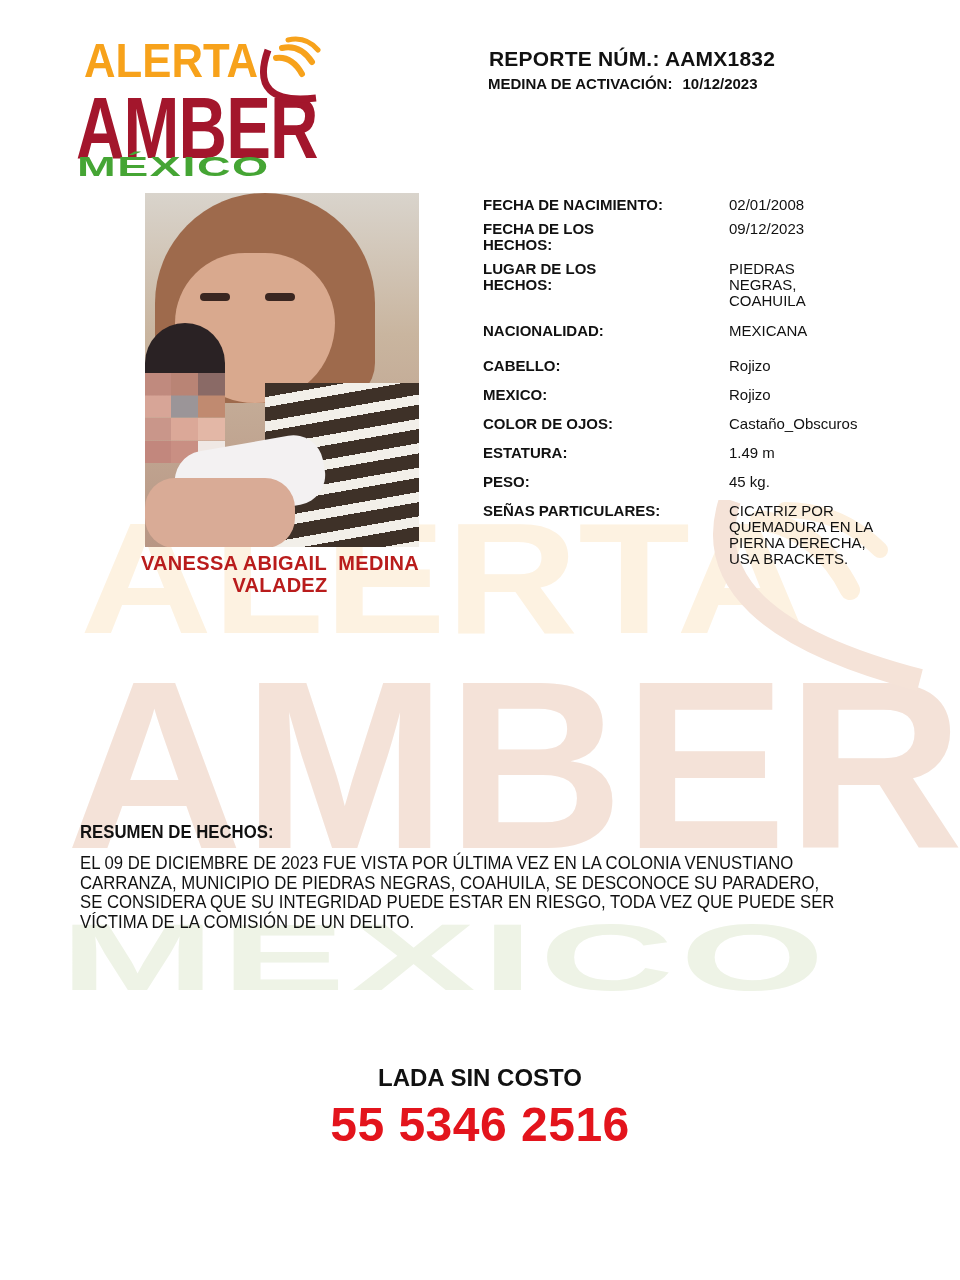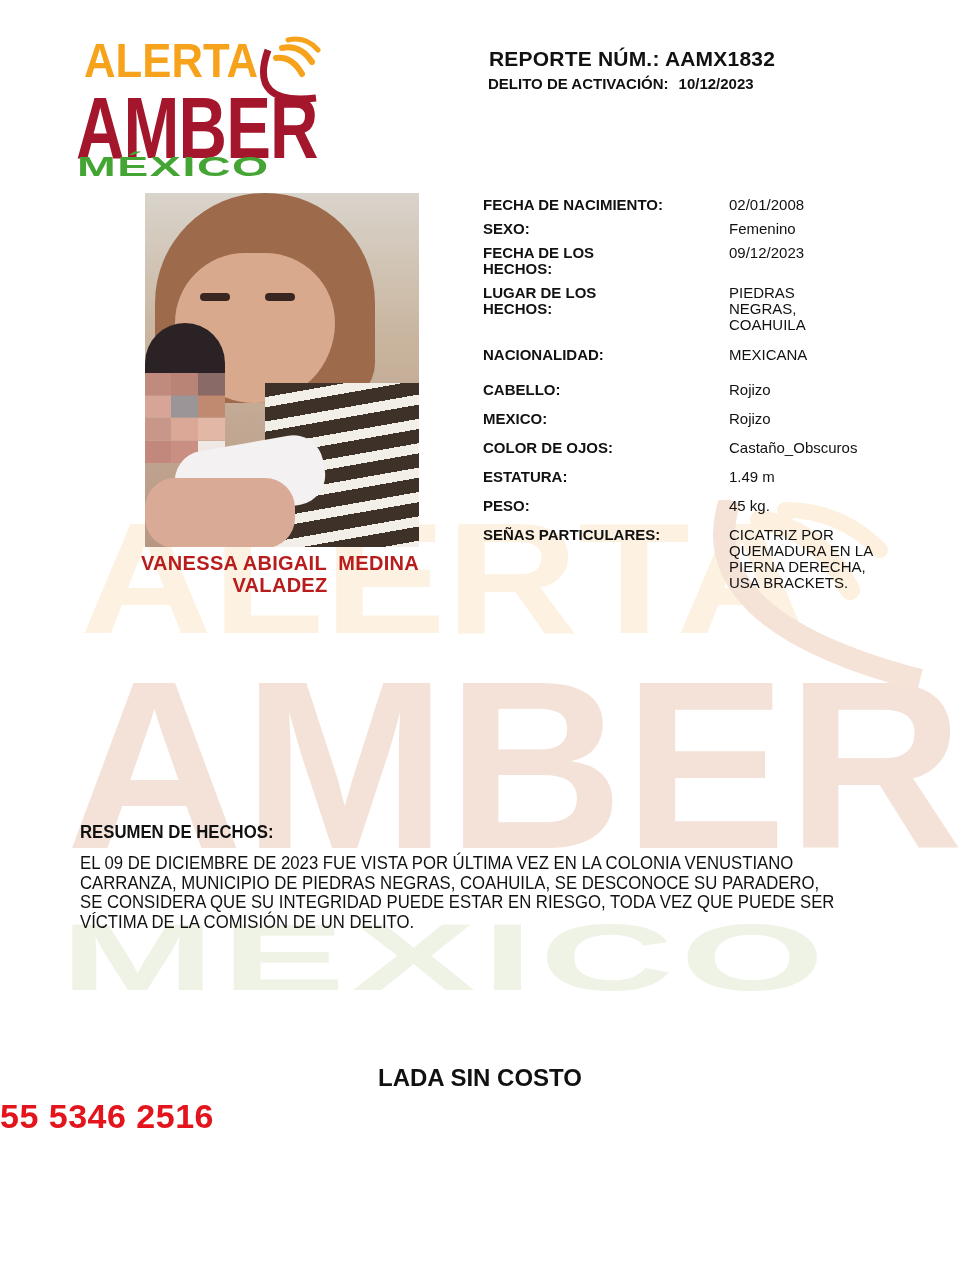--- a/index.html
+++ b/index.html
@@ -51,21 +51,21 @@
     .row { display: flex; font-size: 15px; line-height: 16px; gap: 44px; }
     .row .k { width: 202px; font-weight: bold; flex: none; }
     .row .v { flex: 1; width: 200px; }
 
     
     .summary-title { position: absolute; left: 80px; top: 822px; font-weight: bold; font-size: 18px; z-index: 2; transform: scaleX(0.93); transform-origin: left top; }
     .summary-text { position: absolute; left: 80px; top: 853px; width: 860px; font-size: 19px; line-height: 19.5px; z-index: 2; transform: scaleX(0.88); transform-origin: left top; text-transform: uppercase; }
 
     
     .lada { position: absolute; left: 0; width: 960px; top: 1064px; text-align: center; font-weight: bold; font-size: 24px; z-index: 2; }
-    .phone { position: absolute; left: 0; width: 960px; top: 1097px; font-weight: bold; font-size: 34px; color: #e3141c; z-index: 2; letter-spacing: 0.5px; }
+    .phone { position: absolute; left: 0; width: 960px; top: 1097px; text-align: center; font-weight: bold; font-size: 48px; color: #e3141c; z-index: 2; letter-spacing: 0.5px; }
   </style>
 </head>
 <body>
 
 <div class="wm wm-alerta">ALERTA</div>
 <div class="wm wm-amber">AMBER</div>
 <div class="wm wm-mexico">MEXICO</div>
 <svg class="wm-arc" width="250" height="220" viewBox="0 0 250 220">
   <path d="M40 0 Q0 120 230 180" stroke="#f5e3d8" stroke-width="22" fill="none"></path>
   <path d="M70 20 Q130 30 160 90" stroke="#fdf0de" stroke-width="20" fill="none" stroke-linecap="round"></path>
@@ -82,21 +82,21 @@
     <path d="M28 12 Q46 8 58 26" stroke="#f7a21b" stroke-width="6" fill="none" stroke-linecap="round"></path>
     <path d="M34 4 Q52 0 64 14" stroke="#f7a21b" stroke-width="5" fill="none" stroke-linecap="round"></path>
   </svg>
 </div>
 
 <div class="report">
   <span>REPORTE NÚM.:</span>
   <span>AAMX1832</span>
 </div>
 <div class="activation">
-  <span>DELITO DE ACTIVACIÓN:</span><span class="v">10/12/2023</span>
+  <span>MEDINA DE ACTIVACIÓN:</span><span class="v">10/12/2023</span>
 </div>
 
 <div class="photo">
   <div class="hair"></div>
   <div class="face"></div>
   <div class="eye1"></div>
   <div class="eye2"></div>
   <div class="shirt"></div>
   <div class="baby-head"></div>
   <div class="pixelated"></div>
@@ -105,24 +105,20 @@
 </div>
 <div class="photo-caption">
   <div style="white-space:pre;">VANESSA ABIGAIL  MEDINA</div>
   <div>VALADEZ</div>
 </div>
 
 <div class="info">
   <div class="row" style="margin-bottom:8px;">
     <div class="k">FECHA DE NACIMIENTO:</div>
     <div class="v">02/01/2008</div>
-  </div>
-  <div class="row" style="margin-bottom:8px;">
-    <div class="k">SEXO:</div>
-    <div class="v">Femenino</div>
   </div>
   <div class="row" style="margin-bottom:8px;">
     <div class="k" style="width:150px;margin-right:52px;">FECHA DE LOS HECHOS:</div>
     <div class="v">09/12/2023</div>
   </div>
   <div class="row" style="margin-bottom:14px;">
     <div class="k" style="width:150px;margin-right:52px;">LUGAR DE LOS HECHOS:</div>
     <div class="v" style="padding-right:60px;">PIEDRAS NEGRAS, COAHUILA</div>
   </div>
   <div class="row" style="margin-bottom:19px;justify-content:center;">

